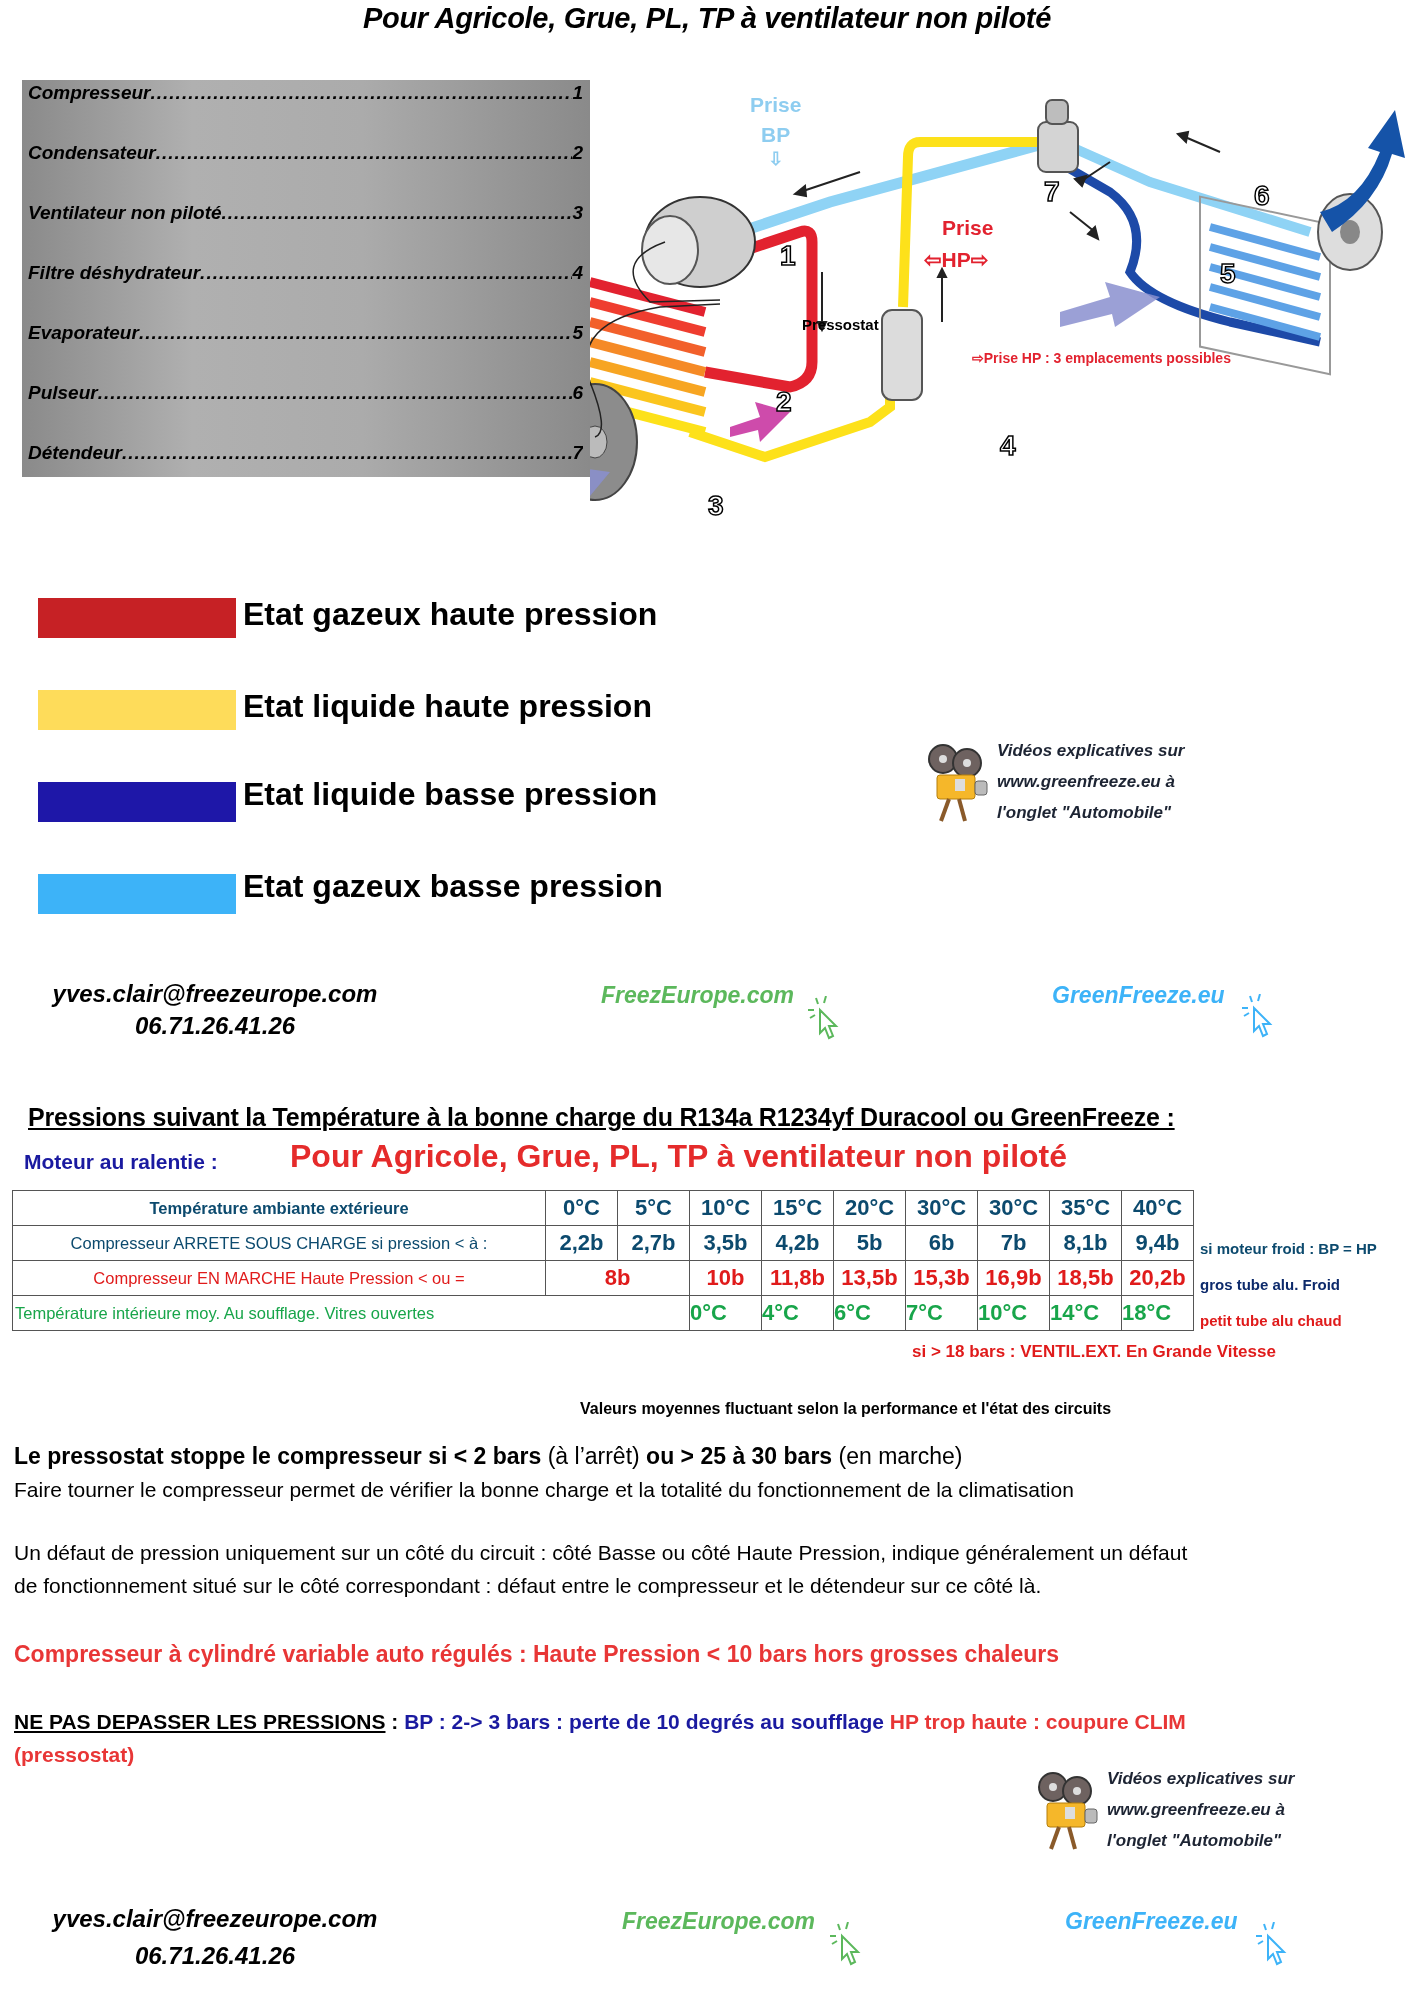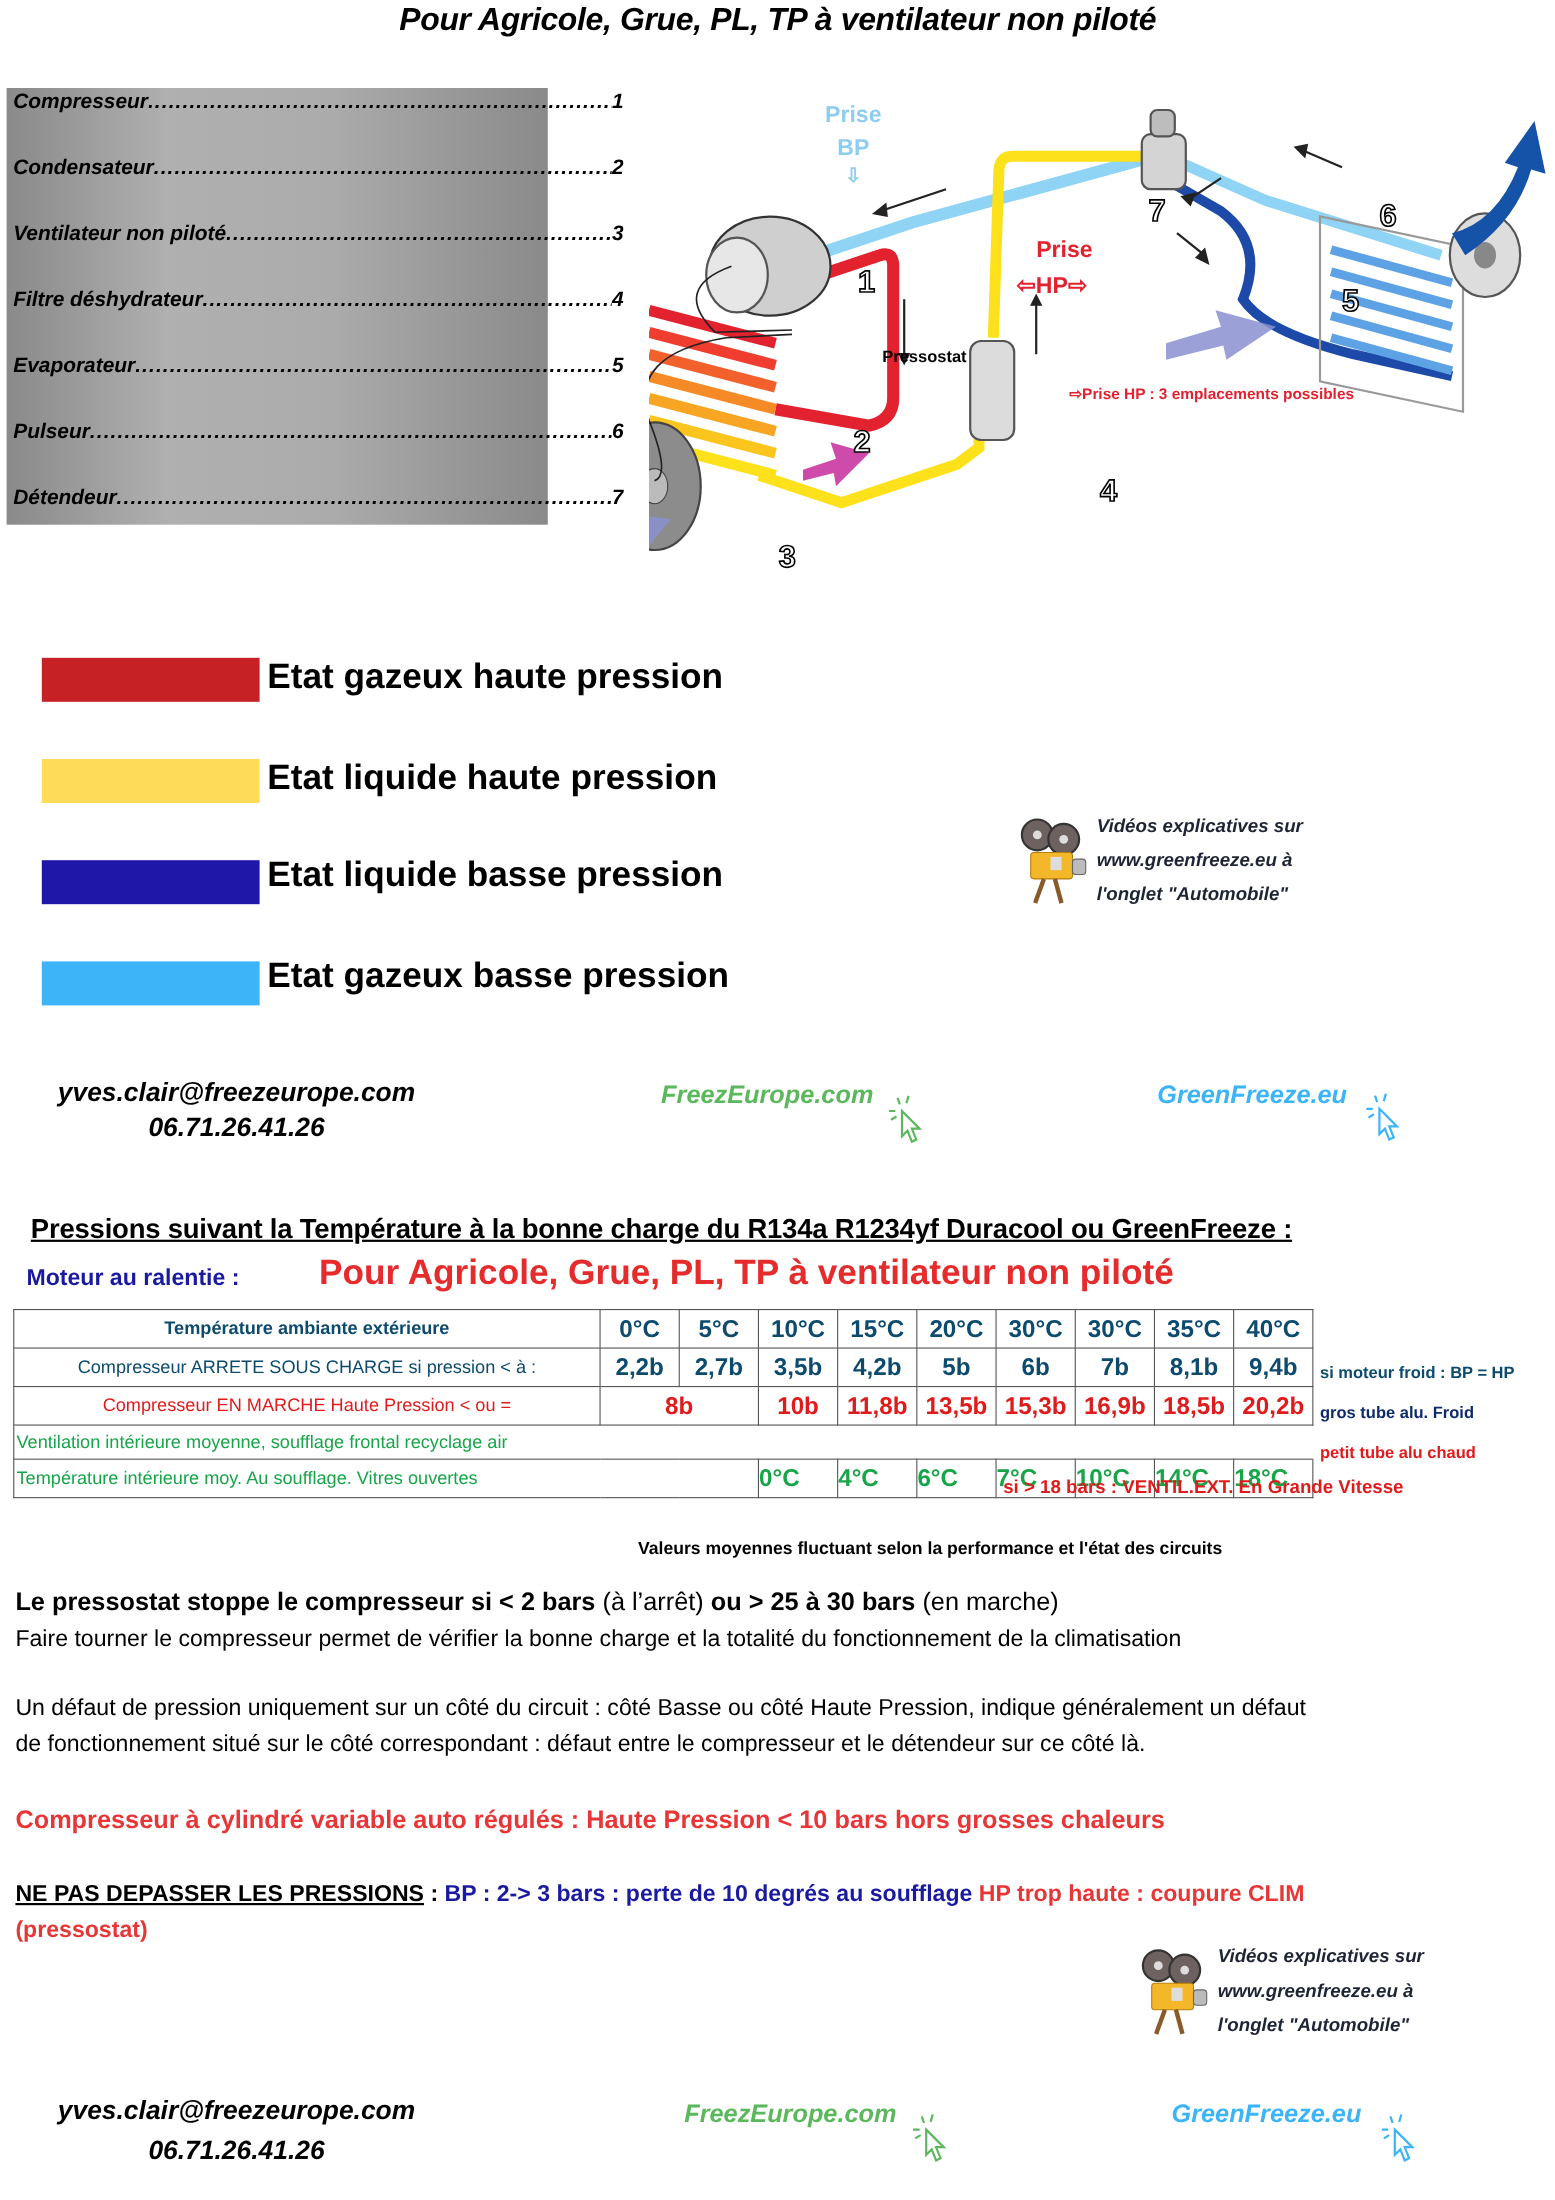--- a/index.html
+++ b/index.html
@@ -1,21 +1,21 @@
 <!DOCTYPE html>
 <html><head>
 <meta charset="utf-8">
 <style>
   html, body { margin:0; padding:0; background:#ffffff; }
   body { width:1414px; height:2000px; position:relative; overflow:hidden; font-family:"Liberation Sans", sans-serif; color:#000; }
   .abs { position:absolute; }
   .title { left:0; top:0; width:1414px; text-align:center; top:2px; font-size:29px; font-weight:bold; font-style:italic; letter-spacing:-0.3px; }
 
   
-  .parts-box { left:6px; top:80px; width:492px; height:397px; background:linear-gradient(90deg,#8a8a8a 0%,#b0b0b0 30%,#ababab 60%,#8a8a8a 100%); }
+  .parts-box { left:22px; top:80px; width:568px; height:397px; background:linear-gradient(90deg,#8a8a8a 0%,#b0b0b0 30%,#ababab 60%,#8a8a8a 100%); }
   .parts-row { position:absolute; left:6px; width:555px; display:flex; font-size:19px; font-weight:bold; font-style:italic; white-space:nowrap; overflow:hidden; }
   .parts-row .lbl { flex:0 0 auto; }
   .parts-row .dots { flex:1 1 auto; overflow:hidden; letter-spacing:1px; }
   .parts-row .dots::after { content:"..............................................................................................................................................."; }
   .parts-row .num { flex:0 0 auto; }
 
   
   .diagram { left:590px; top:82px; width:820px; height:460px; }
 
   
@@ -284,25 +284,20 @@
     <td class="v c-red" colspan="2">8b</td>
     <td class="v c-red">10b</td>
     <td class="v c-red">11,8b</td>
     <td class="v c-red">13,5b</td>
     <td class="v c-red">15,3b</td>
     <td class="v c-red">16,9b</td>
     <td class="v c-red">18,5b</td>
     <td class="v c-red">20,2b</td>
   </tr>
   <tr>
-    <td colspan="10" style="height:30px;text-align:left;border-left:1.5px solid #555;border-right:none;">
-      <span class="c-green" style="font-size:16.5px;font-weight:normal;padding-left:2px;">Ventilation intérieure moyenne, soufflage frontal recyclage air</span>
-    </td>
-  </tr>
-  <tr>
     <td class="rowlbl c-green" colspan="3" style="text-align:left;padding-left:2px;">Température intérieure moy. Au soufflage. Vitres ouvertes</td>
     <td class="v c-green" style="text-align:left;">0°C</td>
     <td class="v c-green" style="text-align:left;">4°C</td>
     <td class="v c-green" style="text-align:left;">6°C</td>
     <td class="v c-green" style="text-align:left;">7°C</td>
     <td class="v c-green" style="text-align:left;">10°C</td>
     <td class="v c-green" style="text-align:left;">14°C</td>
     <td class="v c-green" style="text-align:left;">18°C</td>
   </tr>
 </tbody>

